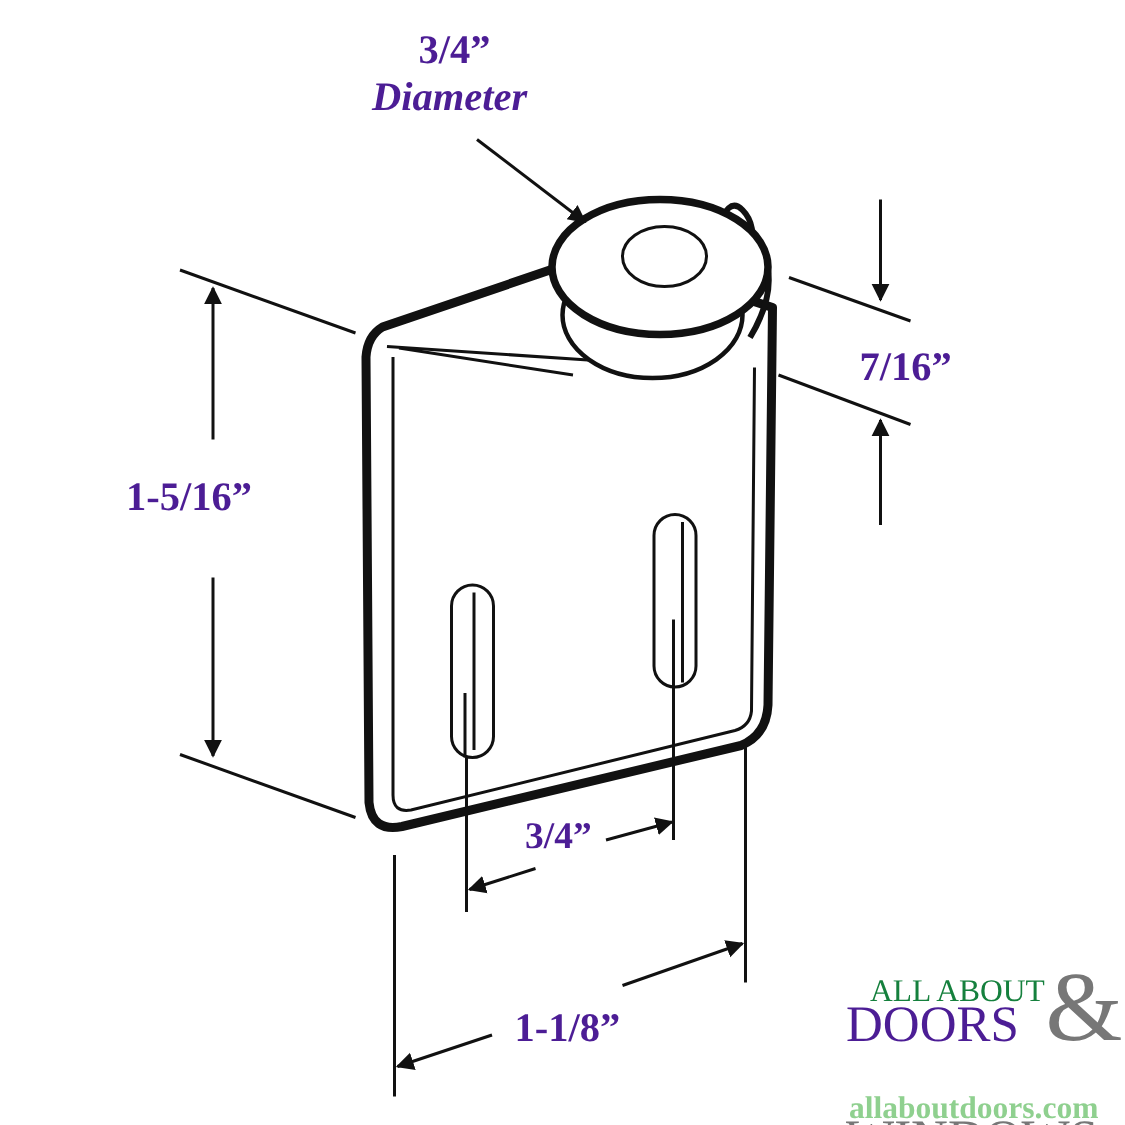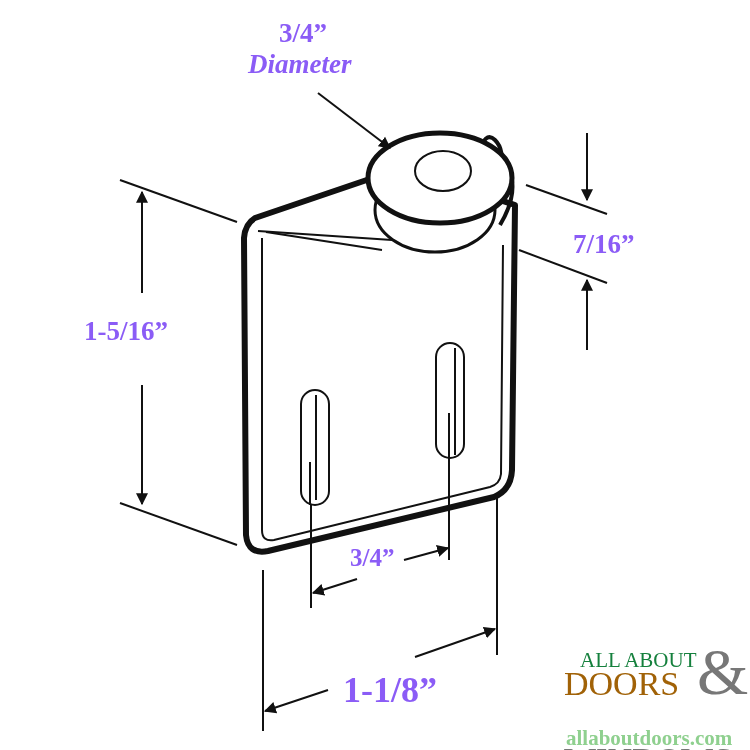--- a/index.html
+++ b/index.html
@@ -1,28 +1,28 @@
 <!DOCTYPE html>
 <html><head>
   <meta charset="utf-8">
   <style>
     html, body { margin: 0; padding: 0; background: #ffffff; }
     body { width: 750px; height: 750px; position: relative; overflow: hidden; font-family: "Liberation Serif", "DejaVu Serif", serif; }
     svg.diagram { position: absolute; left: 0; top: 0; width: 750px; height: 750px; }
-    .dim-label { position: absolute; font-family: "Liberation Serif", "DejaVu Serif", serif; font-weight: bold; color: #8b5cf6; font-size: 27px; white-space: nowrap; line-height: 1; }
+    .dim-label { position: absolute; font-family: "Liberation Serif", "DejaVu Serif", serif; font-weight: bold; color: #4c1d95; font-size: 27px; white-space: nowrap; line-height: 1; }
     #lbl-diam-top { left: 279px; top: 20px; }
     #lbl-diam-word { left: 248px; top: 51px; font-style: italic; }
     #lbl-height { left: 84px; top: 318px; }
     #lbl-7-16 { left: 573px; top: 231px; }
     #lbl-slot { left: 350px; top: 545px; font-size: 25px; }
-    #lbl-width { left: 343px; top: 672px; font-size: 36px; }
+    #lbl-width { left: 343px; top: 672px; font-size: 27px; }
     .logo { position: absolute; left: 562px; top: 646px; width: 186px; text-align: left; }
     .logo .l1 { font-family: "Liberation Serif", "DejaVu Serif", serif; color: #15803d; font-size: 21px; letter-spacing: 0px; line-height: 21px; position: absolute; left: 18px; top: 4px; }
     .logo .amp { font-family: "Liberation Serif", "DejaVu Serif", serif; color: #777; font-size: 66px; line-height: 60px; position: absolute; left: 135px; top: -4px; }
-    .logo .l2 { font-family: "Liberation Serif", "DejaVu Serif", serif; color: #a16207; font-size: 34px; line-height: 32px; position: absolute; left: 2px; top: 22px; letter-spacing: 0px; }
+    .logo .l2 { font-family: "Liberation Serif", "DejaVu Serif", serif; color: #4c1d95; font-size: 34px; line-height: 32px; position: absolute; left: 2px; top: 22px; letter-spacing: 0px; }
     .logo .l3 { font-family: "Liberation Serif", "DejaVu Serif", serif; color: #777; font-size: 34px; line-height: 32px; position: absolute; left: 2px; top: 51px; margin-top: 47px; }
     .logo .l4 { font-family: "Liberation Serif", "DejaVu Serif", serif; color: #8fd08f; font-size: 21px; font-weight: bold; line-height: 22px; position: absolute; left: 4px; top: 81px; }
   </style>
 </head>
 <body>
 
 <svg class="diagram" viewBox="0 0 750 750" xmlns="http://www.w3.org/2000/svg">
   <defs>
     <marker id="ah" viewBox="0 0 10 10" refX="9" refY="5" markerWidth="6" markerHeight="7" orient="auto-start-reverse">
       <path d="M0,0 L10,5 L0,10 z" fill="#111"></path>

